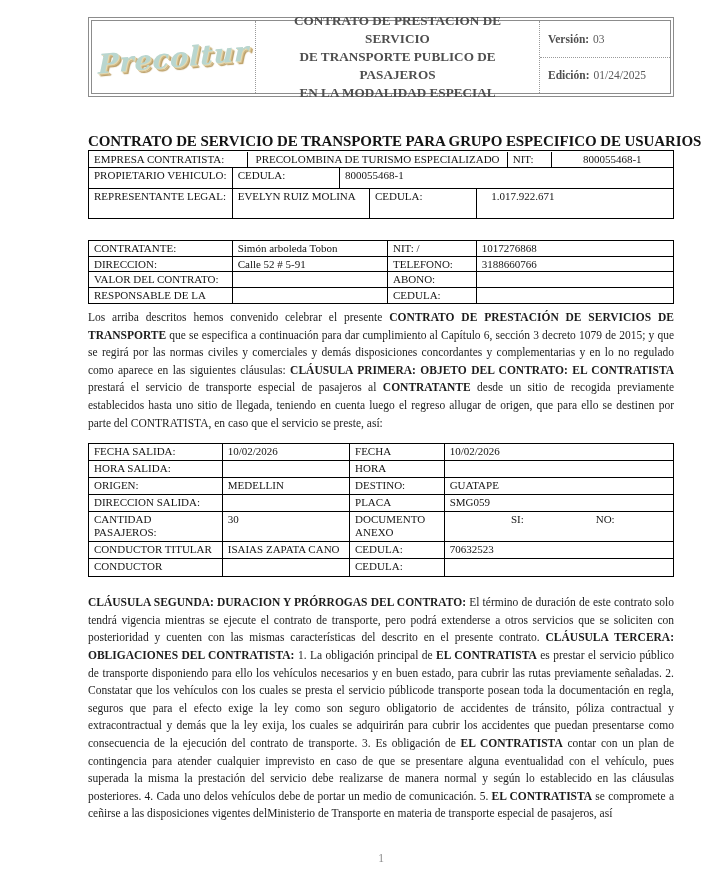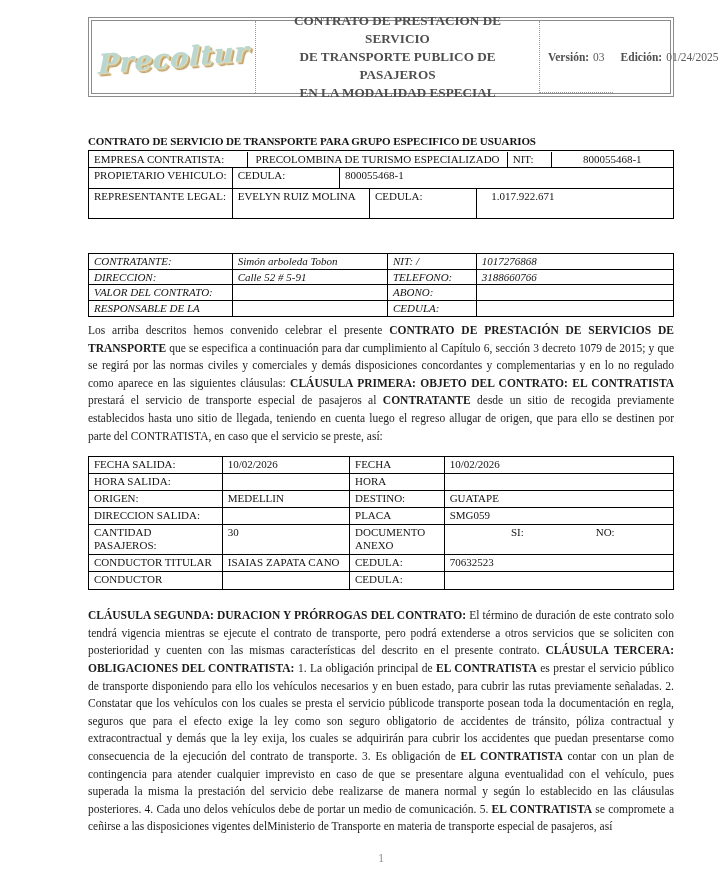--- a/index.html
+++ b/index.html
@@ -26,31 +26,31 @@
     transform:rotate(-5deg) skewX(-6deg);
     text-shadow:1px 1px 0 #e6d9ae, 2px 2px 0 #cfb684, 3px 3px 1px #b89a5e;
     white-space:nowrap;
   }
   .hdr-title-cell {
     flex:1; display:flex; flex-direction:column; align-items:center; justify-content:center;
     text-align:center; font-weight:bold; color:#4f4f4f; font-size:13.2px; line-height:18px;
     padding:0 6px;
   }
   .hdr-version-cell {
-    width:131px; border-left:1px dotted #9a9a9a; display:flex; flex-direction:row;
+    width:131px; border-left:1px dotted #9a9a9a; display:flex; flex-direction:column;
     color:#4f4f4f; font-size:11.5px;font-family:Liberation Serif, serif;
   }
   .ver-row { flex:1; display:flex; align-items:center; padding:0 8px; }
   .ver-row.top { border-bottom:1px dotted #9a9a9a; }
   .ver-label { font-weight:bold; margin-right:4px; white-space:nowrap; }
   .ver-value { color:#5a5a5a; white-space:nowrap; }
 
   
   .section-title {
-    margin-top:38px; font-weight:bold; font-size:11px; line-height:13px;
+    margin-top:38px; font-weight:bold; font-size:15px; line-height:13px;
     color:#141414; letter-spacing:-0.1px; white-space:nowrap;
   }
 
   
   .tbl { width:586px; border:1px solid #000; font-size:11px; line-height:13px; color:#141414; }
   .tr  { display:flex; border-bottom:1px solid #000; }
   .tr:last-child { border-bottom:none; }
   .td  { border-right:1px solid #000; padding:1px 5px; overflow:hidden; }
   .td:last-child { border-right:none; }
   .td.center { text-align:center; }
@@ -59,21 +59,21 @@
   
   .t1 { margin-top:2px; }
   .t1 .r1 .c1{width:27.3%} .t1 .r1 .c2{width:44.4%} .t1 .r1 .c3{width:7.5%} .t1 .r1 .c4{width:20.8%}
   .t1 .r23 .c1{width:24.6%} .t1 .r23 .c2{width:23.5%} .t1 .r23 .c3{width:18.4%} .t1 .r23 .c4{width:33.5%}
   .t1 .r1  { height:17px;align-items:center; }
   .t1 .row2{ height:21px; }
   .t1 .row3{ height:29px; }
   .t1 .row3 .c4 { padding-left:14px; }
 
   
-  .t2 { margin-top:34px;font-style:italic; }
+  .t2 { margin-top:21px; }
   .t2 .c1{width:24.6%} .t2 .c2{width:26.6%} .t2 .c3{width:15.2%} .t2 .c4{width:33.6%}
   .t2 .tr { height:15.5px; }
 
   
   .t3 { margin-top:11px; }
   .t3 .c1{width:22.9%} .t3 .c2{width:21.8%} .t3 .c3{width:16.2%} .t3 .c4{width:39.1%}
   .t3 .tr { height:17px; }
   .t3 .tr.tall { height:30px; }
   .sino { display:flex;justify-content:center; }
   .sino .si { margin-left:8px; }

